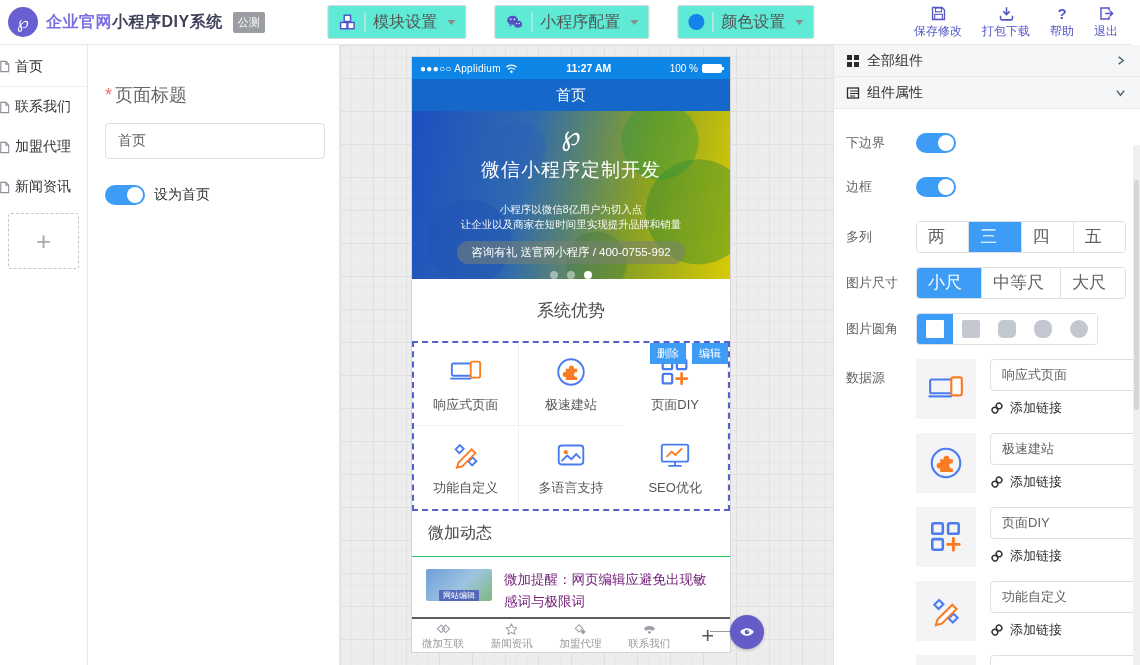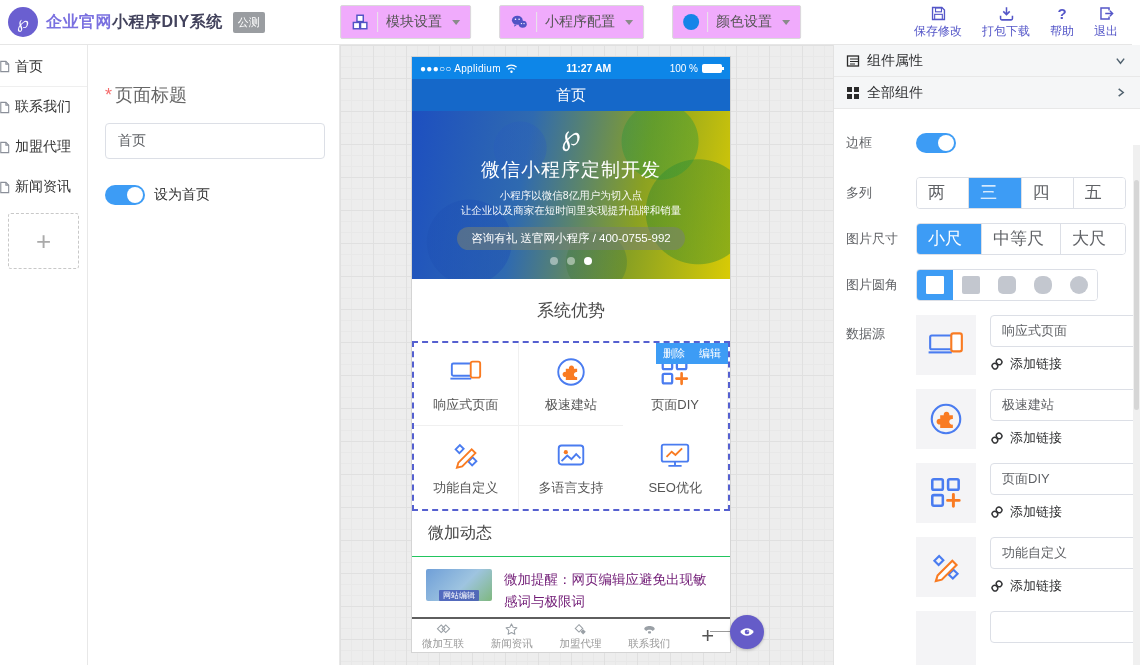--- a/index.html
+++ b/index.html
@@ -13,23 +13,23 @@
   .brand { display:flex; align-items:center; gap:8px; padding-left:8px; }
   .logo { width:30px; height:30px; border-radius:50%; background:#6a5fd0; color:#fff;
           display:flex; align-items:center; justify-content:center; font-size:17px; }
   .logo::before { content:"℘"; }
   .brand-t { font-size:16px; font-weight:bold; letter-spacing:.5px; white-space:nowrap; }
   .t1 { color:#7a70e0; } .t2 { color:#42425c; }
   .beta { background:#9a9da1; color:#fff; font-size:11px; font-weight:normal;
           padding:3px 5px; border-radius:2px; margin-left:2px; }
   .menus { position:absolute; left:50%; top:5px; transform:translateX(-49%);
            display:flex; gap:28px; }
-  .menu-btn { display:flex; align-items:center; height:34px; background:#f0abfc;
+  .menu-btn { display:flex; align-items:center; height:34px; background:#5eead4;
               border:1px solid #d9d9d9; border-radius:2px; padding:0 10px; gap:8px;
-              font-size:14px; color:#555; cursor:pointer; }
+              font-size:16px; color:#555; cursor:pointer; }
   .menu-sep { width:1px; height:20px; background:#e8e8e8; }
   .caret { width:0; height:0; border-left:4px solid transparent; border-right:4px solid transparent;
            border-top:5px solid #8a8a8a; margin-left:2px; }
   .color-dot { width:16px; height:16px; border-radius:50%; background:#1584e8; }
   .actions { margin-left:auto; display:flex; gap:20px; padding-right:14px; }
   .action { display:flex; flex-direction:column; align-items:center; gap:1px;
             color:#5456c8; font-size:12px; cursor:pointer; }
   .action svg { width:17px; height:17px; }
   .qmark { font-size:15px; font-weight:bold; line-height:17px; height:17px; }
   .qmark::before { content:"?"; }
@@ -86,38 +86,38 @@
   .hero { height:168px; flex:none; color:#fff; text-align:center; position:relative;
           background:
             radial-gradient(circle at 78% 18%, rgba(40,150,60,.40) 0 38px, transparent 39px),
             radial-gradient(circle at 90% 60%, rgba(30,130,50,.38) 0 52px, transparent 53px),
             radial-gradient(circle at 18% 78%, rgba(30,80,180,.45) 0 42px, transparent 43px),
             radial-gradient(circle at 58% 90%, rgba(60,120,60,.35) 0 30px, transparent 31px),
             radial-gradient(circle at 34% 22%, rgba(40,90,190,.30) 0 26px, transparent 27px),
             linear-gradient(100deg,#1d4fc0 0%,#2f6ab0 35%,#8aa122 70%,#d9cb05 100%); }
   .hero-logo { font-size:28px; padding-top:10px; line-height:30px; }
   .hero-title { font-size:19px; margin-top:6px; letter-spacing:1px; }
-  .hero-sub { font-size:10.5px; line-height:15px; margin-top:5px; opacity:.95; }
+  .hero-sub { font-size:10.5px; line-height:15px; margin-top:19px; opacity:.95; }
   .hero-pill { display:inline-block; margin-top:9px; background:rgba(120,130,115,.55);
                border-radius:13px; padding:4px 14px; font-size:11.5px; }
   .hero-dots { margin-top:7px; display:flex; justify-content:center; gap:9px; }
   .dot { width:8px; height:8px; border-radius:50%; background:rgba(255,255,255,.45); }
   .dot.active { background:#fff; }
 
   .sec1 { height:62px; flex:none; display:flex; align-items:center; justify-content:center;
           font-size:17px; color:#4a4a4a; background:#fff; }
 
   .fgrid { height:170px; flex:none; border:2px dashed #5560d0; background:#fff; position:relative;
            display:grid; grid-template-columns:1fr 1fr 1fr; grid-template-rows:1fr 1fr; }
   .fcell { display:flex; flex-direction:column; align-items:center; justify-content:center; gap:7px;
            border-right:1px solid #f0f0f0; border-bottom:1px solid #f0f0f0; cursor:pointer; }
   .fcell:nth-child(3n) { border-right:none; } .fcell:nth-child(n+4) { border-bottom:none; }
   .fcell svg { width:34px; height:34px; }
   .flab { font-size:13px; color:#555; }
-  .grid-actions { position:absolute; top:0; right:0; display:flex; gap:0; z-index:3;justify-content:flex-end; }
+  .grid-actions { position:absolute; top:0; right:0; display:flex; gap:6px; z-index:3;justify-content:flex-end; }
   .ga-btn { background:#3d9cf5; color:#fff; font-size:11px; padding:3px 7px; cursor:pointer; }
 
   .sec2 { height:46px; flex:none; display:flex; align-items:center; padding-left:16px;
           font-size:16px; color:#444; background:#fff; border-bottom:1px solid #22c55e; }
   .news { flex:1; background:#fff; display:flex; gap:12px; padding:12px 14px 0 14px; overflow:hidden; }
   .news-thumb { width:66px; height:32px; flex:none; border-radius:2px; overflow:hidden;
                 background:linear-gradient(135deg,#6f9fd8 0%,#9ec4e0 55%,#7fb87f 100%);
                 display:flex; align-items:flex-end; justify-content:center; }
   .news-thumb span { background:rgba(70,90,185,.85); color:#fff; font-size:8px; line-height:11px;
                      padding:0 4px; border-radius:1px; white-space:nowrap; }
@@ -517,38 +517,44 @@
     <button class="fab">
       <svg>
           <use href="#sym-eye"></use>
         </svg>
     </button>
   </main>
 
   <aside class="inspector">
     <div class="rp-head">
       <svg class="hico">
+          <use href="#sym-grid4"></use>
+        </svg>
+      <span>全部组件</span>
+      <svg class="chev">
+          <use href="#sym-chev-right"></use>
+        </svg>
+    </div>
+    <div class="rp-head">
+      <svg class="hico">
           <use href="#sym-proplist"></use>
         </svg>
       <span>组件属性</span>
       <svg class="chev">
           <use href="#sym-chev-down"></use>
         </svg>
     </div>
-    <div class="rp-head">
-      <svg class="hico">
-          <use href="#sym-grid4"></use>
-        </svg>
-      <span>全部组件</span>
-      <svg class="chev">
-          <use href="#sym-chev-right"></use>
-        </svg>
-    </div>
 
     <div class="insp-body">
+      <div class="prow">
+        <span class="plabel">下边界</span>
+        <div class="switch on">
+            <div class="knob"></div>
+          </div>
+      </div>
 
       <div class="prow">
         <span class="plabel">边框</span>
         <div class="switch on">
             <div class="knob"></div>
           </div>
       </div>
 
       <div class="prow tight">
         <span class="plabel">多列</span>

